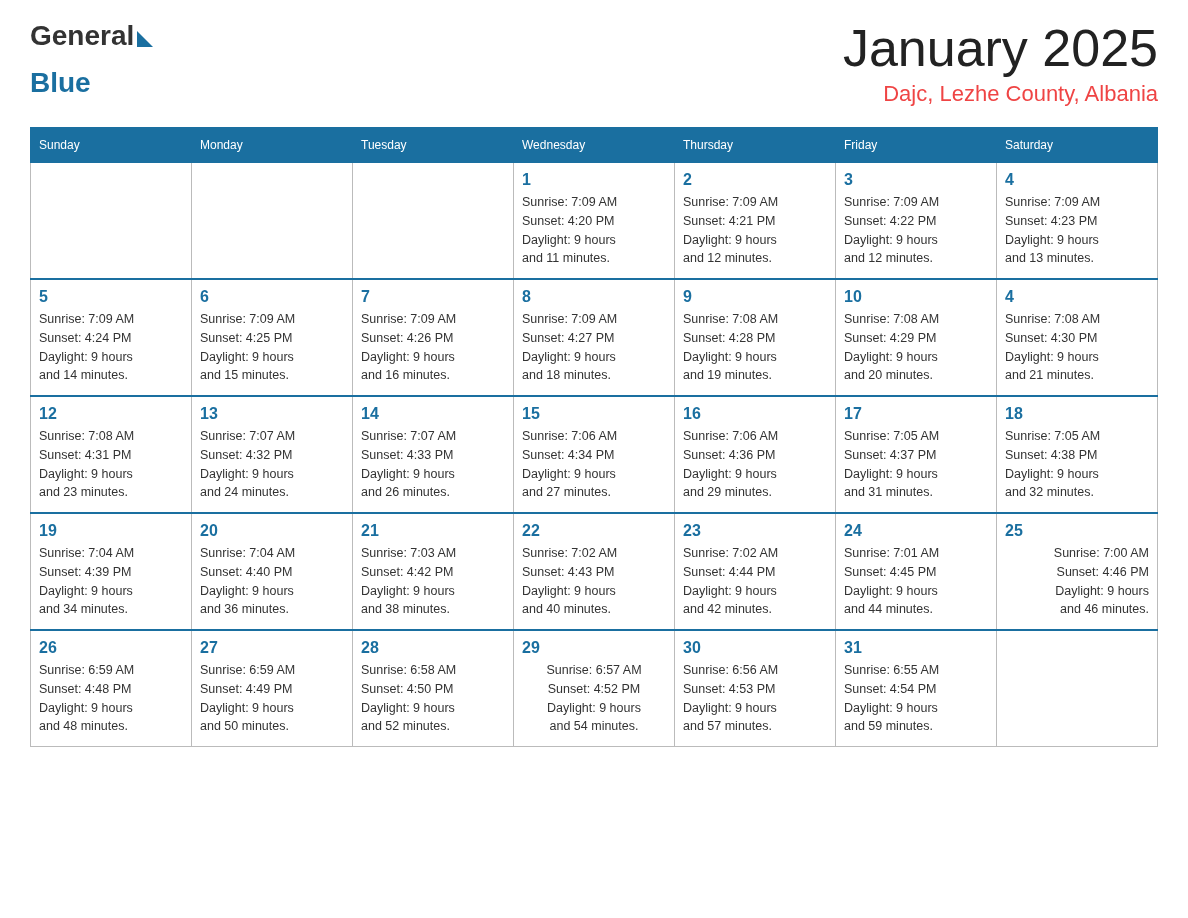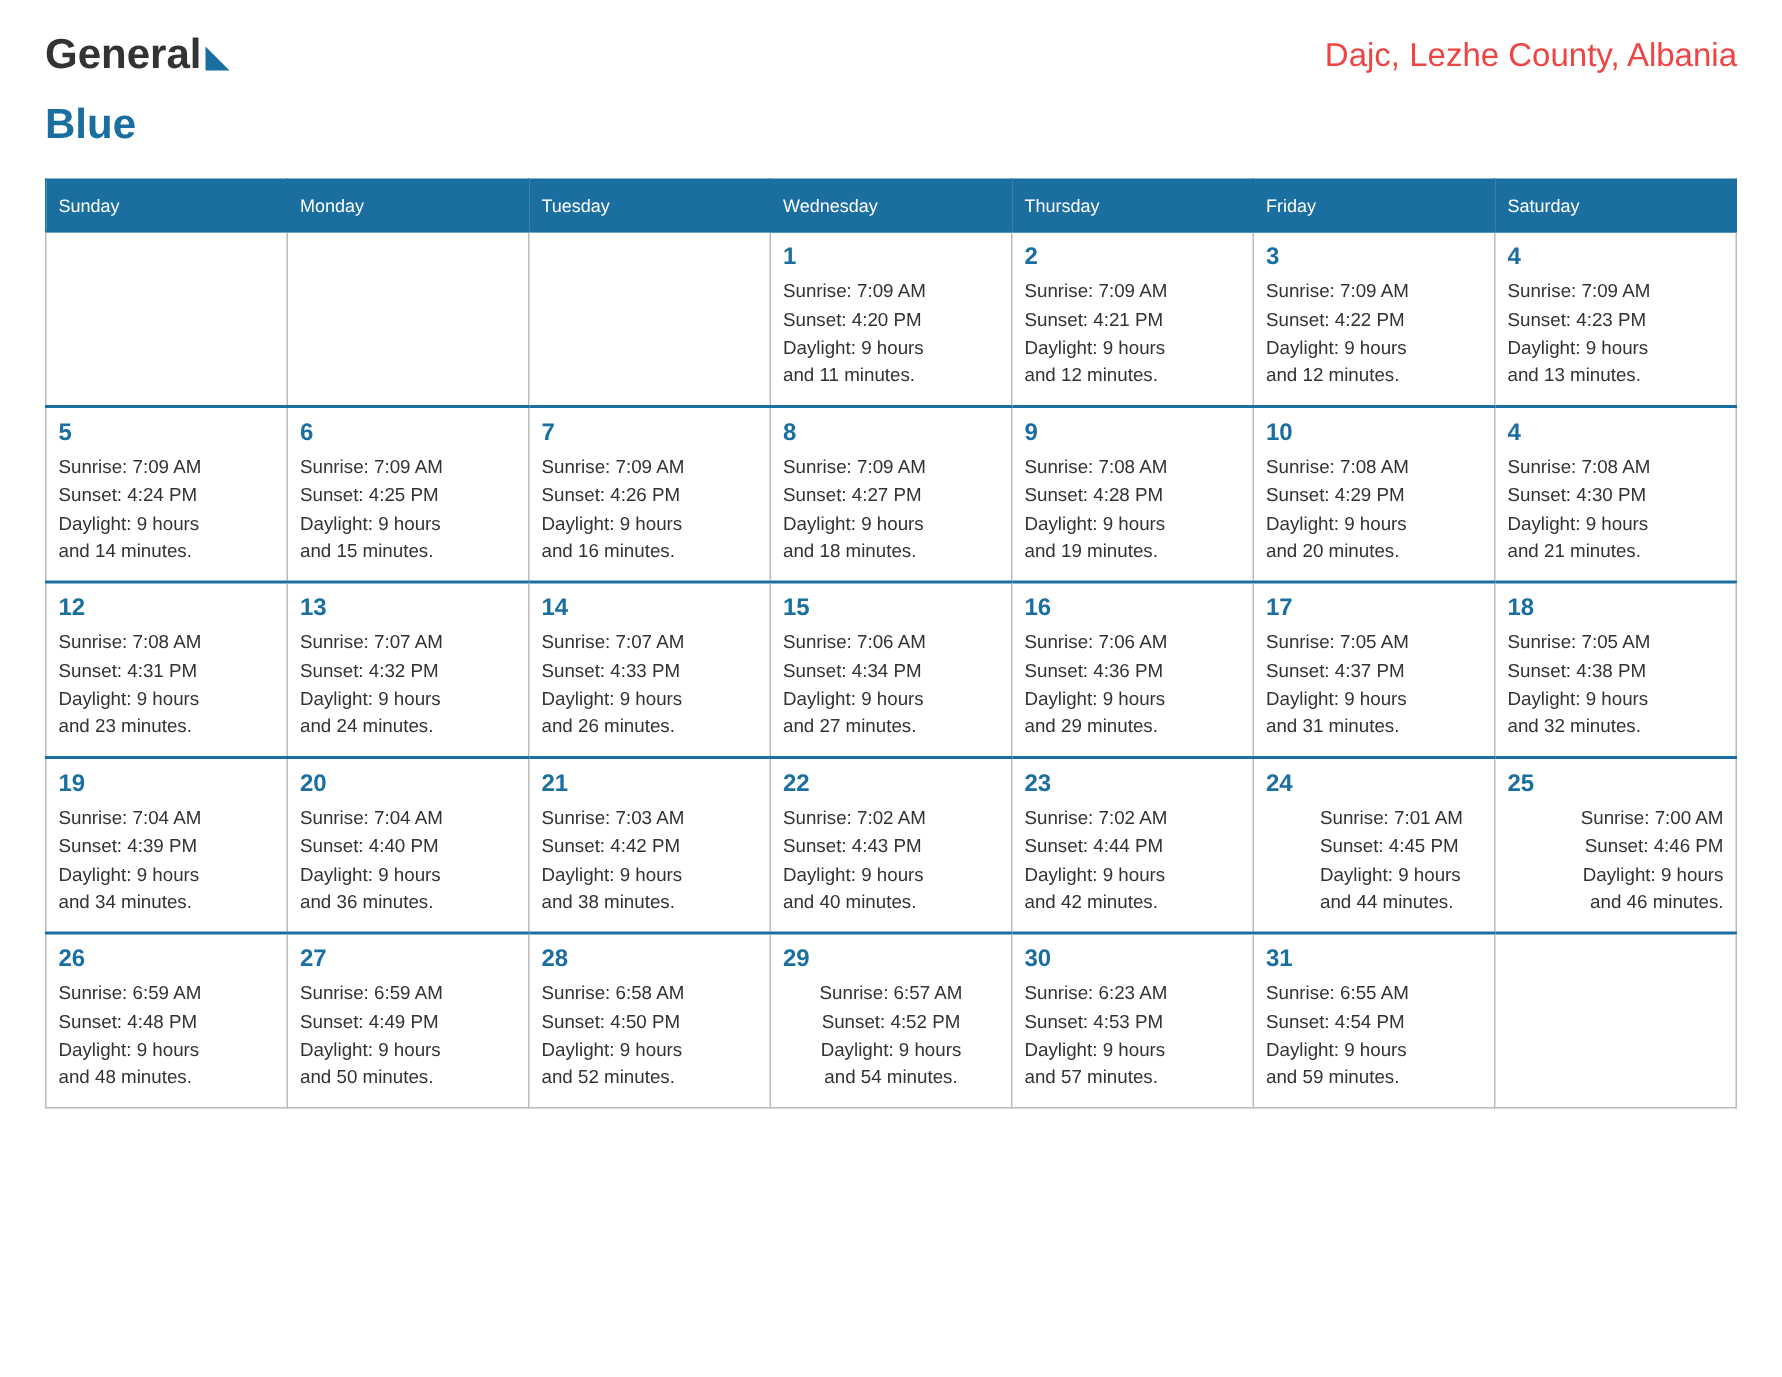--- a/index.html
+++ b/index.html
@@ -105,20 +105,21 @@
 
 <div class="header">
   <div class="logo">
     <div class="logo-top">
       <span class="logo-general">General</span>
       <div class="logo-triangle"></div>
     </div>
     <span class="logo-blue">Blue</span>
   </div>
   <div class="title-section">
+    <div class="month-title">January 2025</div>
     <div class="location-title">Dajc, Lezhe County, Albania</div>
   </div>
 </div>
 
 <table class="calendar-table">
   <thead>
     <tr>
     <th>Sunday</th>
         <th>Monday</th>
         <th>Tuesday</th>
@@ -295,21 +296,21 @@
         </td>
         <td>
           <span class="day-number">23</span>
           <div class="day-info" style="white-space: pre-line;">Sunrise: 7:02 AM
 Sunset: 4:44 PM
 Daylight: 9 hours
 and 42 minutes.</div>
         </td>
         <td>
           <span class="day-number">24</span>
-          <div class="day-info" style="white-space: pre-line; margin-left: 36px;">Sunrise: 7:01 AM
+          <div class="day-info" style="white-space: pre-line;">Sunrise: 7:01 AM
 Sunset: 4:45 PM
 Daylight: 9 hours
 and 44 minutes.</div>
         </td>
         <td>
           <span class="day-number">25</span>
           <div class="day-info" style="white-space: pre-line; text-align: right;">Sunrise: 7:00 AM
 Sunset: 4:46 PM
 Daylight: 9 hours
 and 46 minutes.</div>
@@ -339,21 +340,21 @@
         </td>
         <td>
           <span class="day-number">29</span>
           <div class="day-info" style="white-space: pre-line; text-align: center;">Sunrise: 6:57 AM
 Sunset: 4:52 PM
 Daylight: 9 hours
 and 54 minutes.</div>
         </td>
         <td>
           <span class="day-number">30</span>
-          <div class="day-info" style="white-space: pre-line;">Sunrise: 6:23 AM
+          <div class="day-info" style="white-space: pre-line;">Sunrise: 6:56 AM
 Sunset: 4:53 PM
 Daylight: 9 hours
 and 57 minutes.</div>
         </td>
         <td>
           <span class="day-number">31</span>
           <div class="day-info" style="white-space: pre-line;">Sunrise: 6:55 AM
 Sunset: 4:54 PM
 Daylight: 9 hours
 and 59 minutes.</div>

